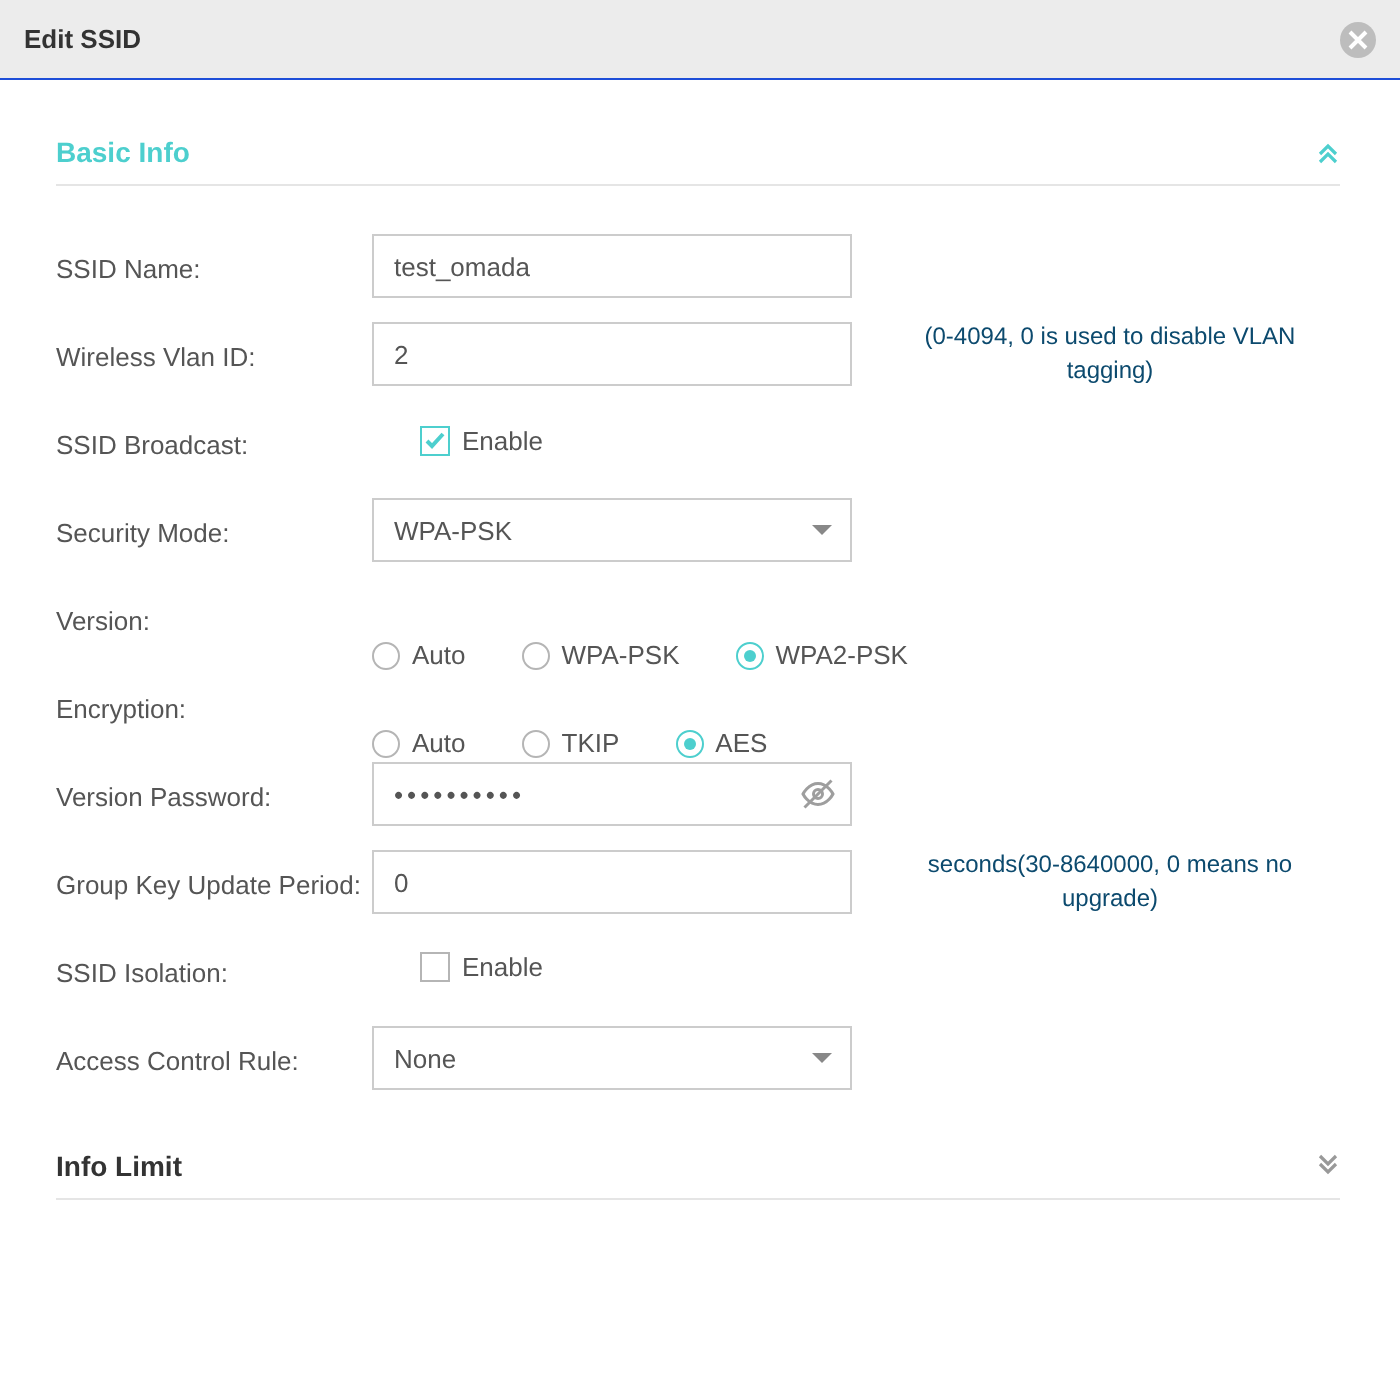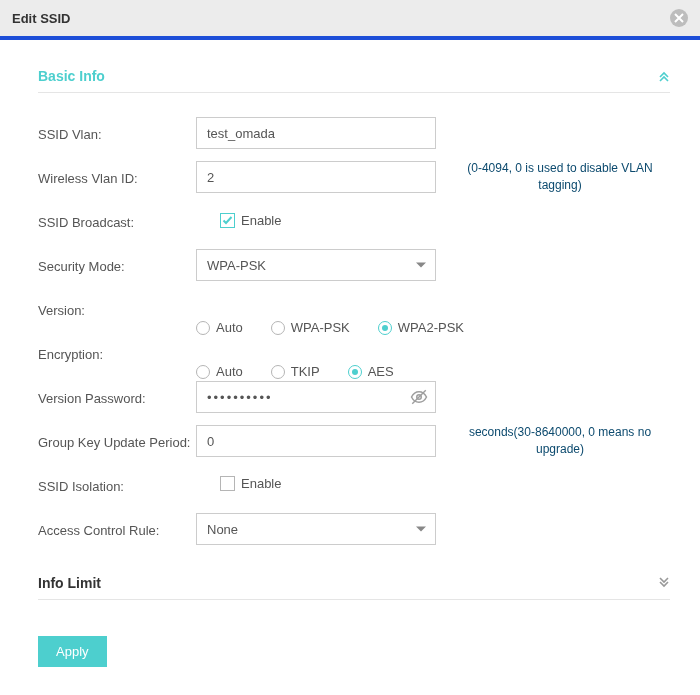--- a/index.html
+++ b/index.html
@@ -1,29 +1,29 @@
 <!DOCTYPE html>
 <html><head>
 <meta charset="utf-8">
 <style>
   * { box-sizing: border-box; margin: 0; padding: 0; }
   html, body { width: 700px; height: 695px; font-family: Arial, Helvetica, sans-serif; font-size: 13px; color: #555; background: #fff; }
   .dialog { width: 700px; }
   .dlg-header {
-    height: 40px; background: #ececec; border-bottom: 4px solid #1d4ed8;
+    height: 40px; background: #ececec; border-bottom: 1px solid #1d4ed8;
     display: flex; align-items: center; justify-content: space-between;
     padding: 0 12px;
   }
   .dlg-title { font-weight: bold; color: #333; font-size: 13px; }
   .close-btn {
     width: 18px; height: 18px; border-radius: 50%; background: #bdbdbd;
     display: flex; align-items: center; justify-content: center; color: #fff;
     font-size: 13px; line-height: 1; cursor: pointer;
   }
-  .dlg-body { padding: 28px 30px 20px 38px; }
+  .dlg-body { padding: 28px 30px 20px 28px; }
   .section-head {
     display: flex; align-items: center; justify-content: space-between;
     padding-bottom: 8px; border-bottom: 1px solid #e5e5e5; margin-bottom: 18px;
     cursor: pointer;
   }
   .section-title { font-weight: bold; color: #4dcfce; font-size: 14px; }
   .section-title.dark { color: #333; }
   .chevrons { color: #4dcfce; font-size: 12px; line-height: 0.6; letter-spacing: -2px;}
   .chevrons.dark { color: #999; }
   .form-row { display: flex; align-items: center; min-height: 44px; }
@@ -97,21 +97,21 @@
       <span class="chevrons">
         <svg width="12" height="12" viewBox="0 0 12 12">
             <path d="M2 7 L6 3 L10 7" stroke="#4dcfce" stroke-width="1.6" fill="none"></path>
             <path d="M2 11 L6 7 L10 11" stroke="#4dcfce" stroke-width="1.6" fill="none"></path>
           </svg>
       </span>
     </div>
 
     
     <div class="form-row">
-      <span class="form-label center">SSID Vlan:</span>
+      <span class="form-label center">SSID Name:</span>
       <div class="form-control">
         <input type="text" value="test_omada" style="">
       </div>
     </div>
 
     
     <div class="form-row">
       <span class="form-label center">Wireless Vlan ID:</span>
       <div class="form-control">
         <input type="text" value="2" style="">
@@ -243,16 +243,15 @@
     <div class="section-head">
       <span class="section-title dark">Info Limit</span>
       <span class="chevrons dark">
         <svg width="12" height="12" viewBox="0 0 12 12">
             <path d="M2 1 L6 5 L10 1" stroke="#999" stroke-width="1.6" fill="none"></path>
             <path d="M2 5 L6 9 L10 5" stroke="#999" stroke-width="1.6" fill="none"></path>
           </svg>
       </span>
     </div>
 
-    <button class="apply-btn">Apply</button>
 
   </div>
 </div>
 
 </body></html>

